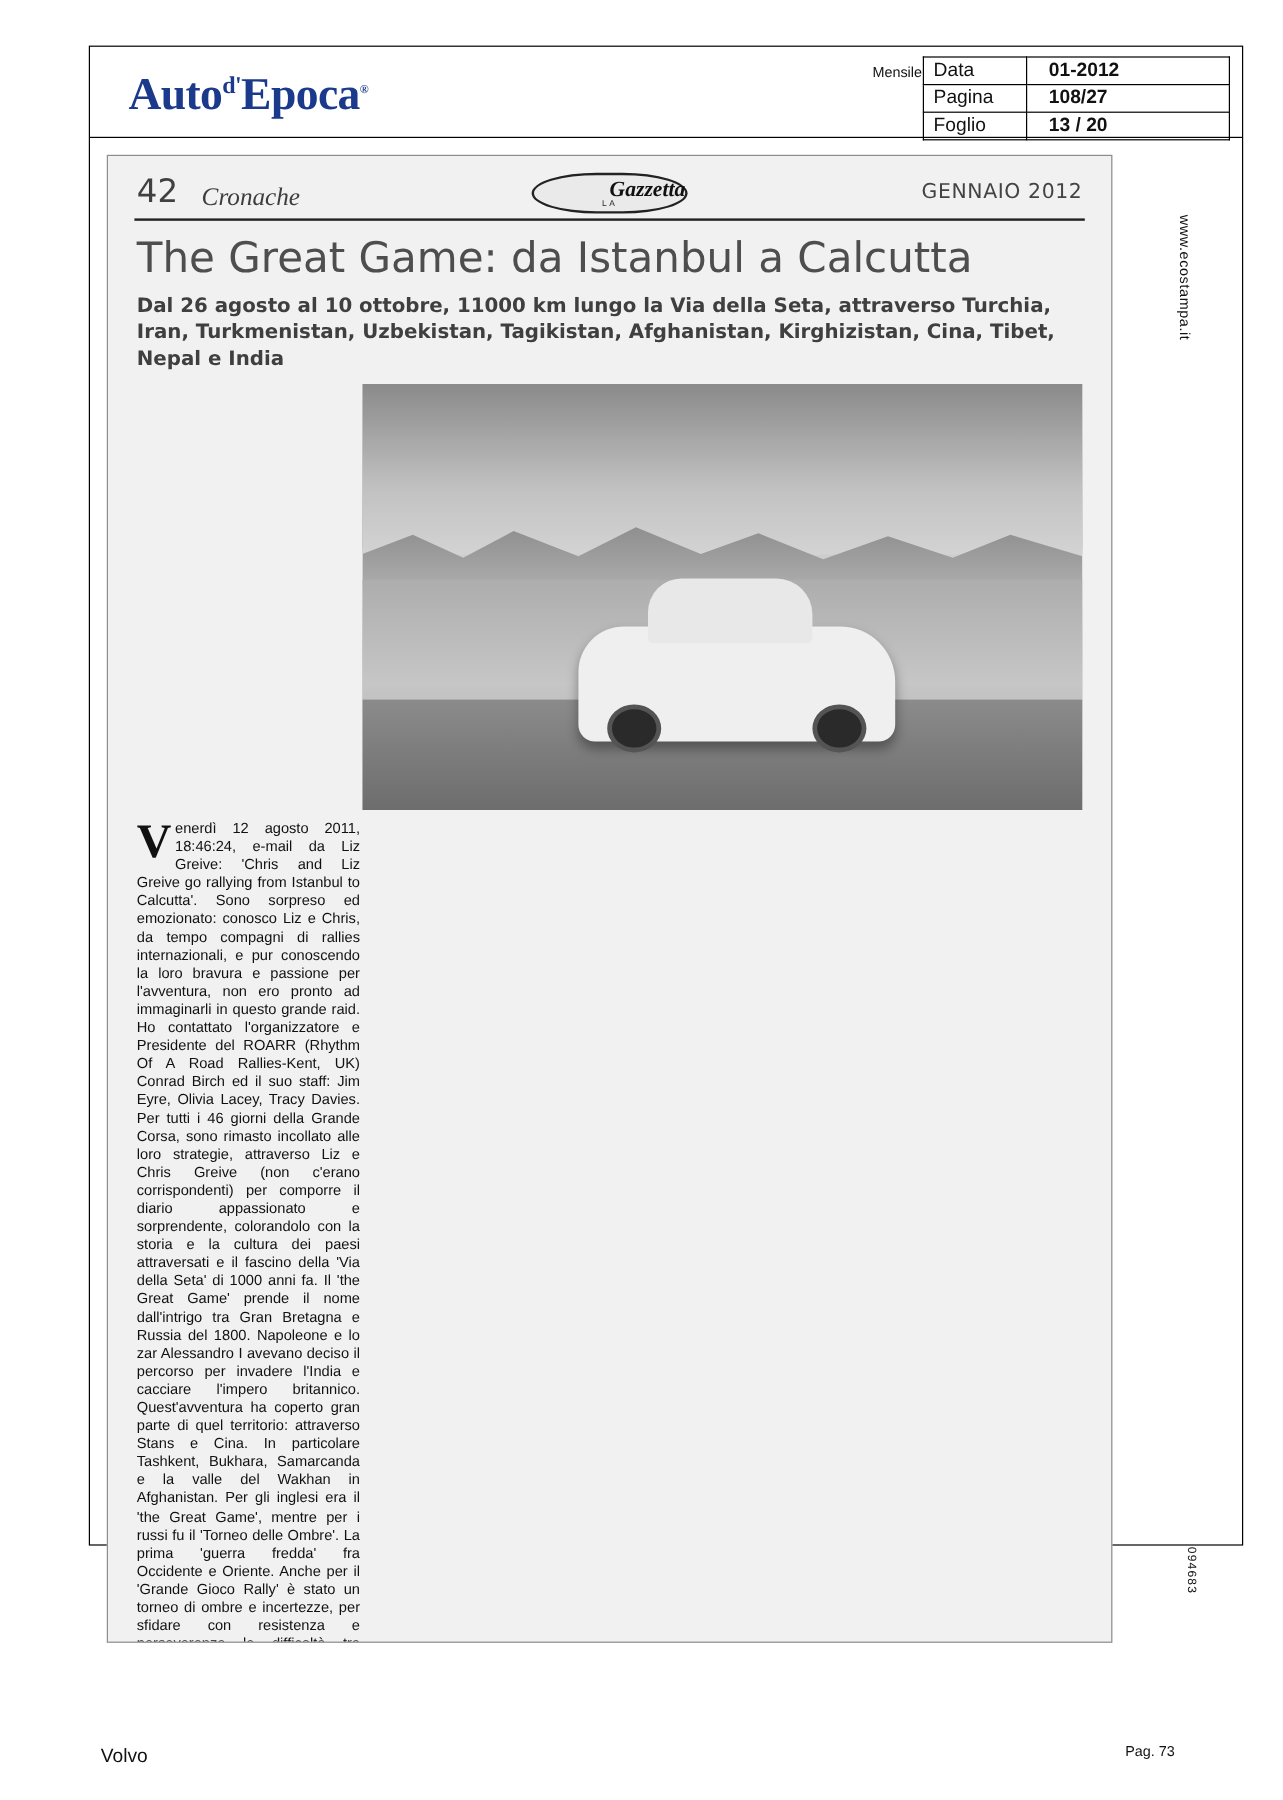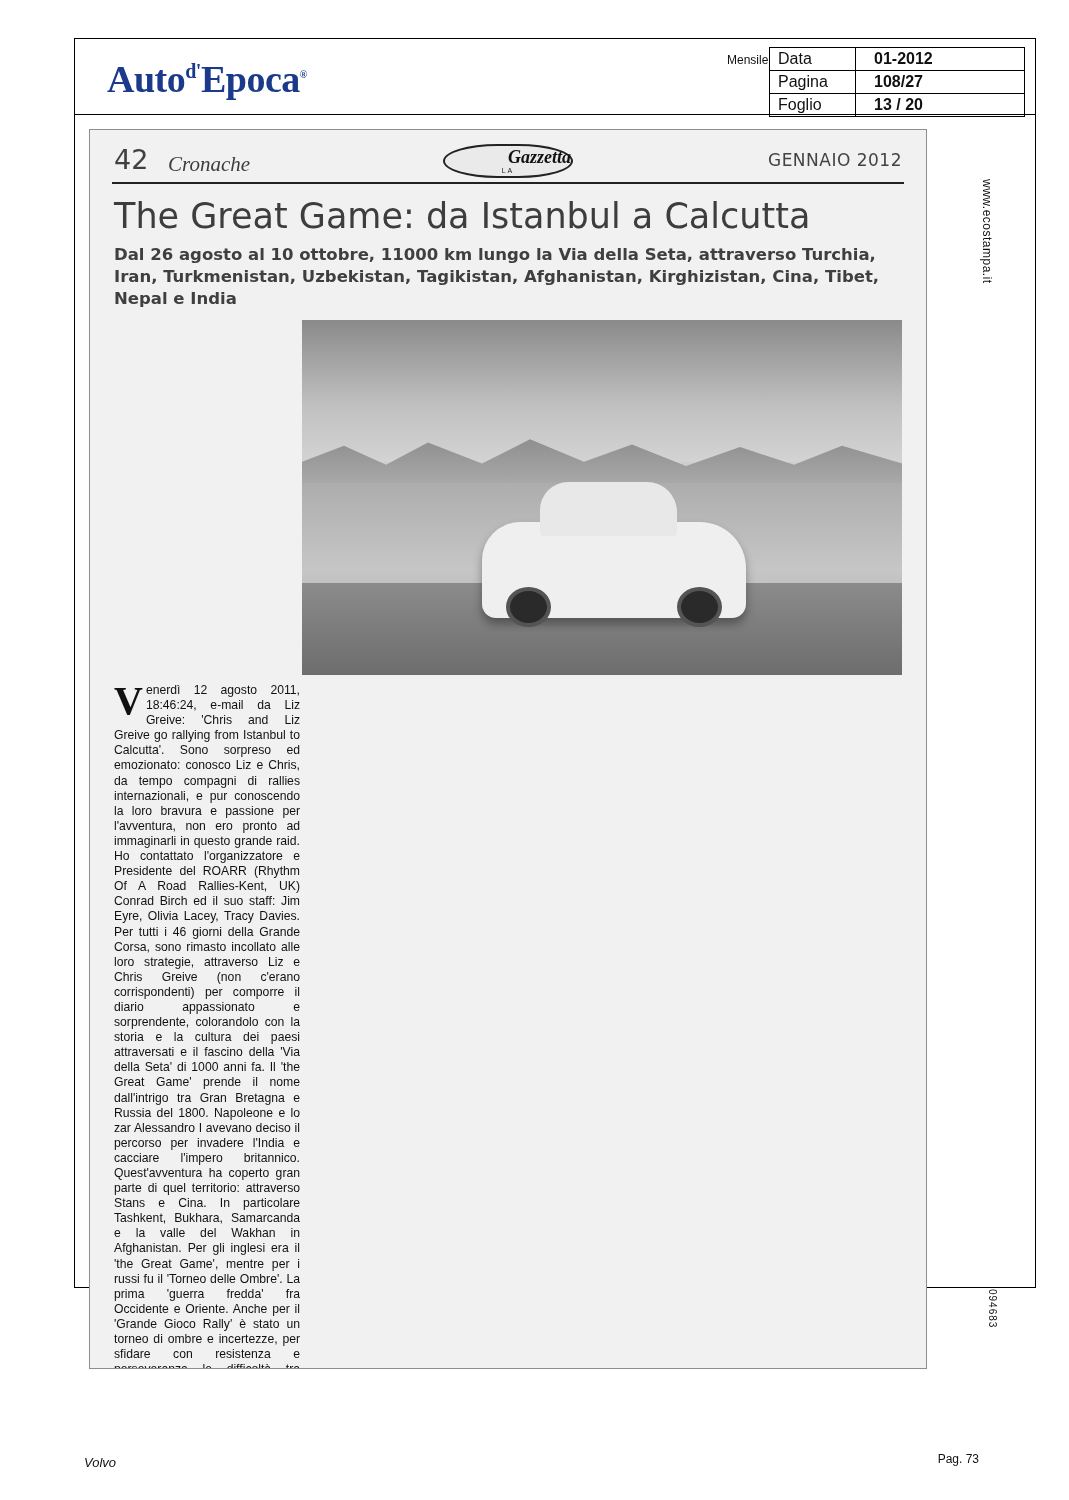--- a/index.html
+++ b/index.html
@@ -155,21 +155,21 @@
     font-size:17px;
     color:#6d28d9;
     letter-spacing:0.5px;
   }
 
   .mg-headline {
     margin:12px 8px 0 8px;
     font-family:"DejaVu Sans", sans-serif;
     font-size:35px;
     font-weight:normal;
-    color:#b91c1c;
+    color:#1d4ed8;
     letter-spacing:0px;
     line-height:40px;
   }
   .mg-subhead {
     margin:8px 8px 0 8px;
     font-family:"DejaVu Sans", sans-serif;
     font-weight:bold;
     font-size:16.5px;
     line-height:22px;
     color:#0c4a6e;
@@ -250,23 +250,22 @@
     font-size:13px;
     letter-spacing:2px;
     padding-top:11px;
     color:#111;
   }
 
   
   .bottom-left {
     position:absolute;
     left:84px; top:1455px;
-    font-size:13px;
-    color:#111;
-    font-style:italic;
+    font-size:16px;
+    color:#111;
   }
   .bottom-right {
     position:absolute;
     right:90px; top:1452px;
     font-size:12px;
     color:#111;
   }
 </style>
 </head>
 <body>

